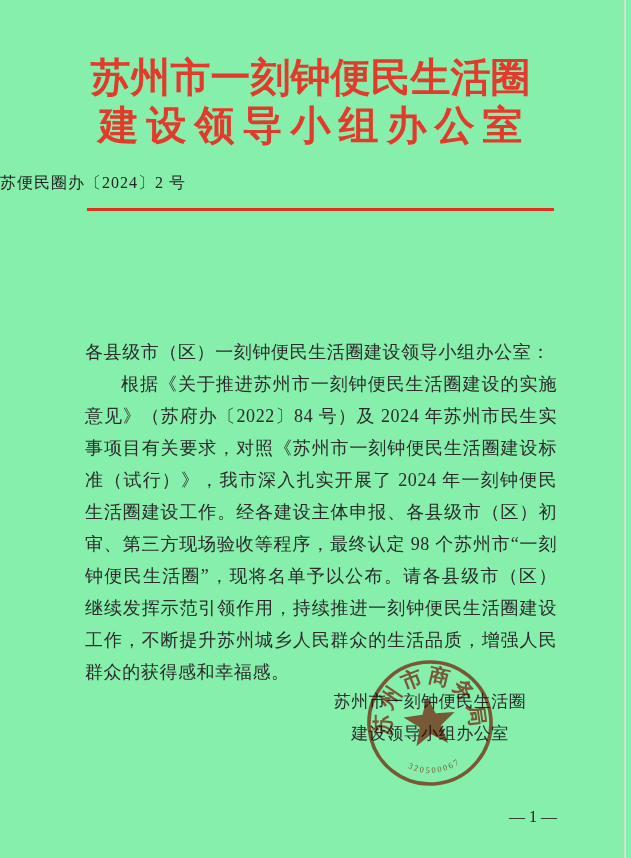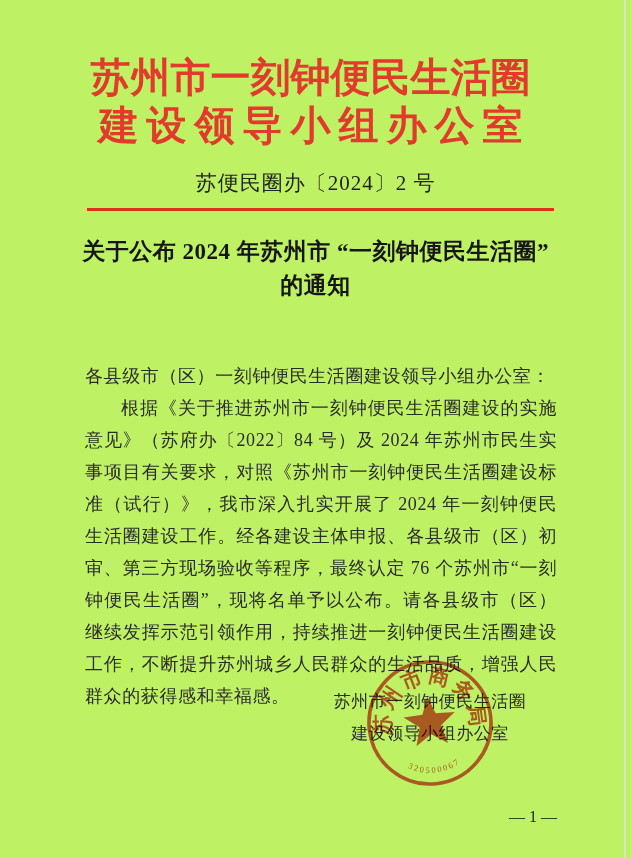--- a/index.html
+++ b/index.html
@@ -4,21 +4,21 @@
 <style>
   * { margin: 0; padding: 0; box-sizing: border-box; }
   html, body { background: #ffffff; }
   body { font-family: "Liberation Serif", "DejaVu Serif", serif; }
 
   .page {
     position: relative;
     width: 631px;
     height: 858px;
     margin: 0 auto;
-    background: #bef264;
+    background: #86efac;
     overflow: hidden;
     color: #2b2b2b;
   }
 
   
   .scan-edge {
     position: absolute;
     top: 0; left: 624px;
     width: 2px; height: 858px;
     background: #e6e3de;
@@ -41,22 +41,21 @@
   .letterhead .lh2 {
     font-size: 40px;
     letter-spacing: 8px;
     text-indent: 8px;
   }
 
   
   .docno {
     position: absolute;
     top: 173px; left: 0; right: 0;
-    text-align: center;
-    font-size: 21px;
+    font-size: 16px;
     line-height: 20px;
     color: #222;
     letter-spacing: 1px;
   }
 
   
   .redline {
     position: absolute;
     top: 208px; left: 87px;
     width: 467px; height: 3px;
@@ -79,21 +78,20 @@
   
   .body-block {
     position: absolute;
     top: 336px; left: 85px;
     width: 472px;
     font-size: 18px;
     line-height: 32px;
     letter-spacing: 0.6px;
     color: #2b2b2b;
     text-align: justify;
-    margin-top: 24px;
   }
   .body-block .salutation { text-indent: 0; }
   .body-block .para { text-indent: 2em; }
 
   
   .signature {
     position: absolute;
     top: 686px; left: 310px;
     width: 240px;
     text-align: center;
@@ -139,30 +137,26 @@
 
   <div class="letterhead">
     <div class="lh1">苏州市一刻钟便民生活圈</div>
     <div class="lh2">建设领导小组办公室</div>
   </div>
 
   <div class="docno">苏便民圈办〔2024〕2 号</div>
 
   <div class="redline"></div>
 
-  <div class="doc-title">
-    <div>关于公布 2024 年苏州市 “一刻钟便民生活圈”</div>
-    <div>的通知</div>
-  </div>
 
   <div class="body-block">
     <div class="salutation">各县级市（区）一刻钟便民生活圈建设领导小组办公室：</div>
     <div>
 
-        <p class="para">根据《关于推进苏州市一刻钟便民生活圈建设的实施意见》（苏府办〔2022〕84 号）及 2024 年苏州市民生实事项目有关要求，对照《苏州市一刻钟便民生活圈建设标准（试行）》，我市深入扎实开展了 2024 年一刻钟便民生活圈建设工作。经各建设主体申报、各县级市（区）初审、第三方现场验收等程序，最终认定 76 个苏州市“一刻钟便民生活圈”，现将名单予以公布。请各县级市（区）继续发挥示范引领作用，持续推进一刻钟便民生活圈建设工作，不断提升苏州城乡人民群众的生活品质，增强人民群众的获得感和幸福感。</p>
+        <p class="para">根据《关于推进苏州市一刻钟便民生活圈建设的实施意见》（苏府办〔2022〕84 号）及 2024 年苏州市民生实事项目有关要求，对照《苏州市一刻钟便民生活圈建设标准（试行）》，我市深入扎实开展了 2024 年一刻钟便民生活圈建设工作。经各建设主体申报、各县级市（区）初审、第三方现场验收等程序，最终认定 98 个苏州市“一刻钟便民生活圈”，现将名单予以公布。请各县级市（区）继续发挥示范引领作用，持续推进一刻钟便民生活圈建设工作，不断提升苏州城乡人民群众的生活品质，增强人民群众的获得感和幸福感。</p>
       </div>
   </div>
 
   <div class="signature">
     <div>苏州市一刻钟便民生活圈</div>
     <div>建设领导小组办公室</div>
   </div>
 
   <svg class="seal" viewBox="0 0 140 140" xmlns="http://www.w3.org/2000/svg">
     <defs>

